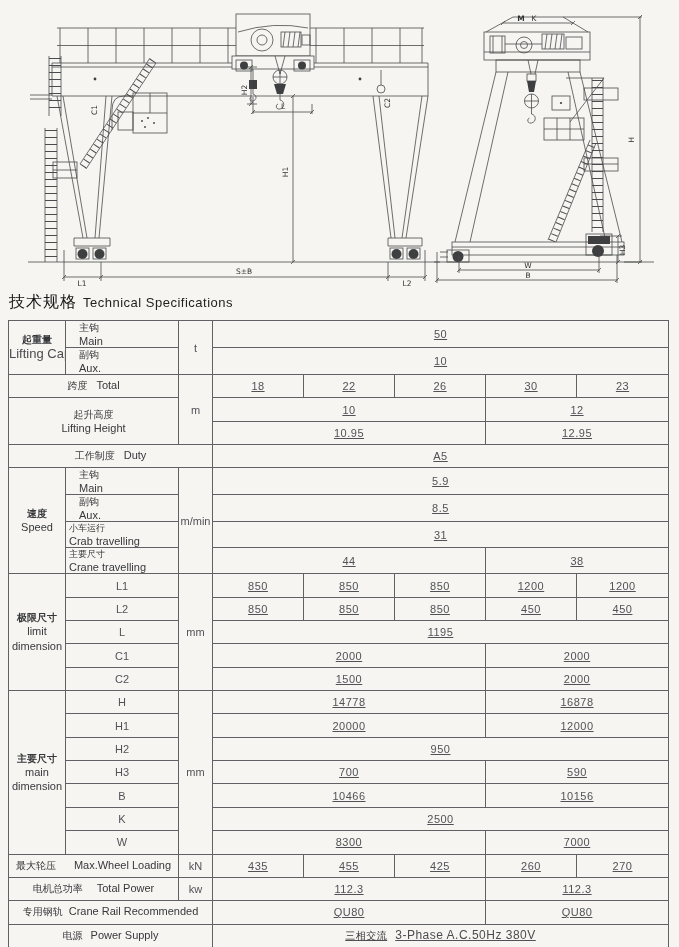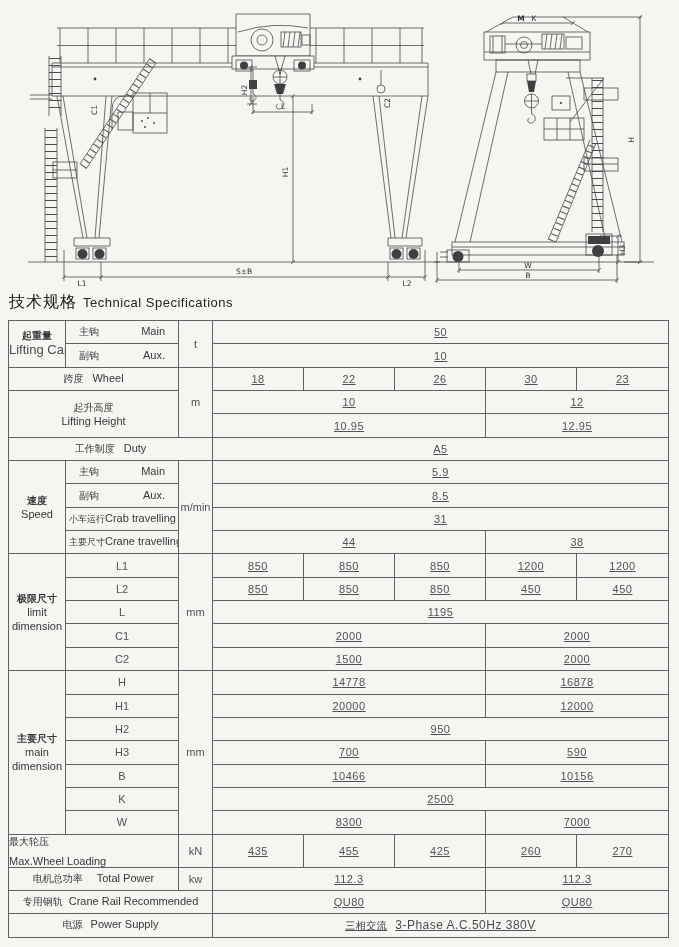--- a/index.html
+++ b/index.html
@@ -14,21 +14,21 @@
   .title .en{font-size:13px;color:#222;margin-left:6px;letter-spacing:0.5px;}
   table.spec{position:absolute;top:320px;left:8px;width:660px;border-collapse:collapse;table-layout:fixed;}
   table.spec{border:1.5px solid #55565a;}
   .spec td{border:1px solid #606165;height:22.35px;padding:0;text-align:center;vertical-align:middle;
            font-size:11px;color:#515257;white-space:nowrap;overflow:hidden;}
   .zh1{font-size:10px;color:#37383b;}
   .en1{font-size:11px;color:#37383b;}
   .g .zh1{font-weight:bold;}
   .g .sm{font-size:13px;color:#4a4b4e;}
   .g div{line-height:1.3;}
-  .pair{display:flex;align-items:baseline;justify-content:space-between;padding:0 13px;}
+  .pair{display:flex;align-items:baseline;justify-content:space-between;padding:0 13px;flex-direction:column;}
   .pairc{display:flex;align-items:baseline;justify-content:center;gap:9px;}
   .dl{text-align:left;padding-left:18px;color:#3f4043;}
   .u{font-size:10.5px;color:#3c3d40;}
   .nr{padding-left:172px;}  
   .nl{padding-right:188px;} 
   .v{letter-spacing:0.5px;text-decoration:underline;}
 </style>
 </head>
 <body>
 
@@ -235,21 +235,21 @@
       <span class="en1">Aux.</span>
             </div>
           </td>
     <td class="v" colspan="5">10</td>
   </tr>
 
   <tr>
     <td colspan="2">
             <div class="pairc">
       <span class="zh1">跨度</span>
-      <span class="en1">Wheel</span>
+      <span class="en1">Total</span>
             </div>
           </td>
     <td class="u" rowspan="3">m</td>
     <td class="v">18</td>
     <td class="v">22</td>
     <td class="v">26</td>
     <td class="v">30</td>
     <td class="v">23</td>
   </tr>
 
@@ -391,21 +391,21 @@
     <td class="v" colspan="5">2500</td>
   </tr>
   <tr>
     <td class="dl">W</td>
     <td class="v" colspan="3">8300</td>
     <td class="v" colspan="2">7000</td>
   </tr>
 
   <tr>
     <td colspan="2">
-            <div class="pairc" style="gap:6px;flex-direction:column;">
+            <div class="pairc" style="gap:18px;">
       <span class="zh1">最大轮压</span>
       <span class="en1">Max.Wheel Loading</span>
             </div>
           </td>
     <td class="u">kN</td>
     <td class="v">435</td>
     <td class="v">455</td>
     <td class="v">425</td>
     <td class="v">260</td>
     <td class="v">270</td>

